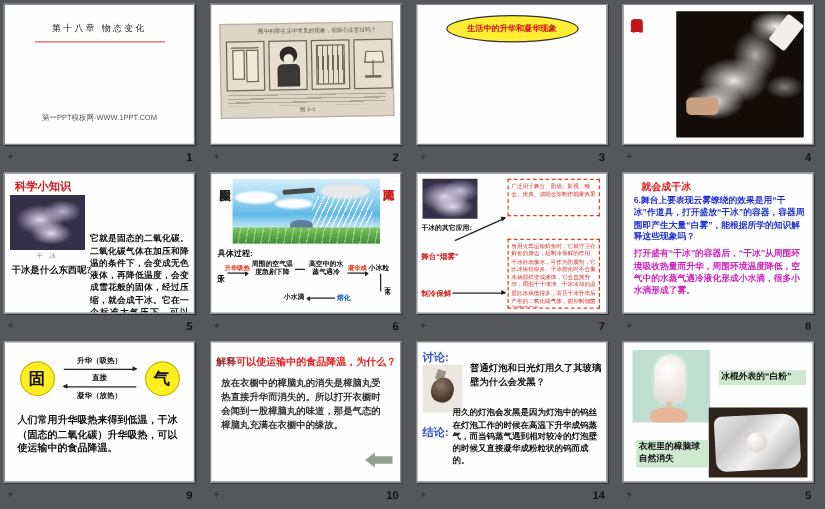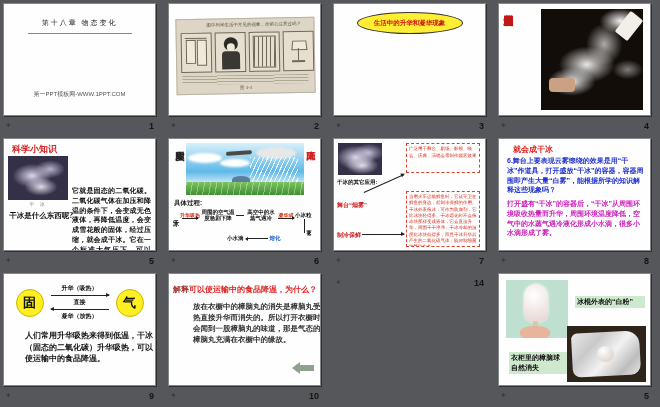--- a/index.html
+++ b/index.html
@@ -159,26 +159,26 @@
     font-family:"Liberation Serif", serif;}
   .s9-mid{display:flex;flex-direction:column;align-items:center;width:62px;}
   .s9-lab{font-size:6px;font-weight:bold;color:#111;font-family:"Liberation Serif", serif;}
   .s9-arrR{width:58px;height:1px;background:#222;position:relative;margin:2px 0;}
   .s9-arrR::after{content:"";position:absolute;right:-1px;top:-2px;border-left:4px solid #222;
     border-top:2.5px solid transparent;border-bottom:2.5px solid transparent;}
   .s9-arrL{width:58px;height:1px;background:#222;position:relative;margin:2px 0;}
   .s9-arrL::after{content:"";position:absolute;left:-1px;top:-2px;border-right:4px solid #222;
     border-top:2.5px solid transparent;border-bottom:2.5px solid transparent;}
   .s9-body{position:absolute;left:10px;top:56px;width:132px;font-size:8px;font-weight:bold;color:#111;
-    line-height:1.45;font-family:"Liberation Serif", serif;margin-left:11px;}
+    line-height:1.45;font-family:"Liberation Serif", serif;}
 
   
   .s10-title{position:absolute;left:4px;top:10px;width:145px;font-size:8px;font-weight:bold;color:#e02020;}
   .s10-prefix{color:#a03030;}
-  .s10-body{position:absolute;left:24px;top:28px;width:130px;font-size:7.5px;font-weight:bold;color:#333;line-height:1.45;}
+  .s10-body{position:absolute;left:8px;top:28px;width:130px;font-size:7.5px;font-weight:bold;color:#333;line-height:1.45;}
   .s10-arrow{position:absolute;right:6px;bottom:14px;width:14px;height:6px;background:#8fa18f;}
   .s10-arrow::before{content:"";position:absolute;left:-8px;top:-3px;
     border-right:8px solid #8fa18f;border-top:6px solid transparent;border-bottom:6px solid transparent;}
 
   
   .s11-disc{position:absolute;left:4px;top:6px;font-size:9px;font-weight:bold;color:#3355cc;}
   .s11-photo{position:absolute;left:4px;top:18px;width:32px;height:38px;background:#e9e7e0;overflow:hidden;}
   .s11-bulb{position:absolute;left:7px;top:10px;width:18px;height:20px;border-radius:50% 50% 45% 45%;
     background:radial-gradient(circle at 35% 35%, #8a7a6a, #473527 70%);transform:rotate(18deg);}
   .s11-bulbneck{position:absolute;left:11px;top:4px;width:7px;height:8px;background:#9a948a;transform:rotate(18deg);}
@@ -403,20 +403,30 @@
       <div class="s10-body">放在衣橱中的樟脑丸的消失是樟脑丸受热直接升华而消失的。所以打开衣橱时会闻到一股樟脑丸的味道，那是气态的樟脑丸充满在衣橱中的缘故。</div>
       <div class="s10-arrow"></div>
     </div>
     <div class="bar">
       <span class="ticon">✦</span>
       <span class="num">10</span>
     </div>
   </div>
 
   <div class="cell">
+    <div class="thumb">
+      <div class="s11-disc">讨论:</div>
+      <div class="s11-photo">
+        <div class="s11-bulbneck"></div>
+        <div class="s11-bulb"></div>
+      </div>
+      <div class="s11-q">普通灯泡和日光灯用久了其玻璃壁为什么会发黑？</div>
+      <div class="s11-conc">结论:</div>
+      <div class="s11-a">用久的灯泡会发黑是因为灯泡中的钨丝在灯泡工作的时候在高温下升华成钨蒸气，而当钨蒸气遇到相对较冷的灯泡壁的时候又直接凝华成粉粒状的钨而成的。</div>
+    </div>
     <div class="bar">
       <span class="ticon">✦</span>
       <span class="num">14</span>
     </div>
   </div>
 
   <div class="cell">
     <div class="thumb">
       <div class="s12-photo1">
         <div class="s12-pop"></div>

